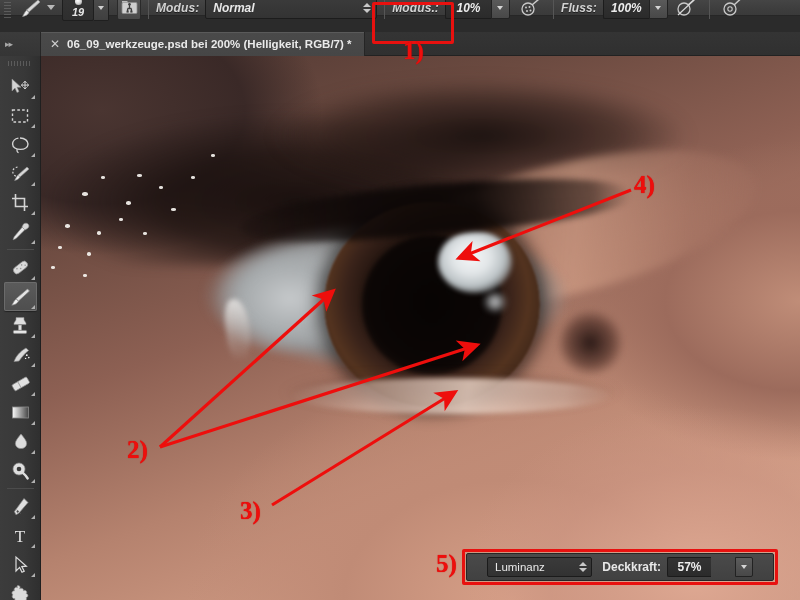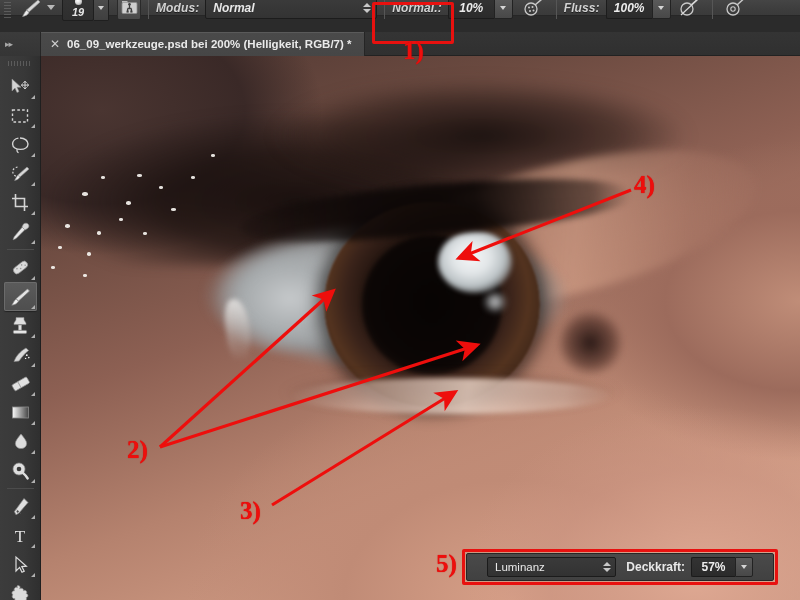--- a/index.html
+++ b/index.html
@@ -452,21 +452,21 @@
     <div class="select-box" style="width:172px">
       <span>Normal</span>
       <span class="updown">
           <i class="up"></i>
           <i class="dn"></i>
         </span>
     </div>
 
     <div class="ob-sep"></div>
 
-    <span class="ob-label">Normal.:</span>
+    <span class="ob-label">Modus.:</span>
     <div style="display:flex;align-items:center;">
       <div class="value-field">10%</div>
       <div class="value-drop">
           <i></i>
         </div>
     </div>
 
     <div class="ob-icon-plain" style="margin-left:8px">
       <svg width="21" height="19" viewBox="0 0 21 19">
         <circle cx="8" cy="11" r="6" fill="none" stroke="#c9c9c9" stroke-width="1.3"></circle>
@@ -742,21 +742,21 @@
 
   <div id="bottom-widget">
     <div id="bw-select">
       <span>Luminanz</span>
       <span class="updown">
           <i class="up"></i>
           <i class="dn"></i>
         </span>
     </div>
     <span id="bw-label">Deckkraft:</span>
-    <div style="display:flex;align-items:center;">
+    <div style="display:flex;align-items:center;gap:24px;">
       <div id="bw-value">57%</div>
       <div id="bw-drop">
           <i></i>
         </div>
     </div>
   </div>
   <div class="hl-box" style="left:462px; top:549px; width:316px; height:36px;"></div>
 
 </div>
 

